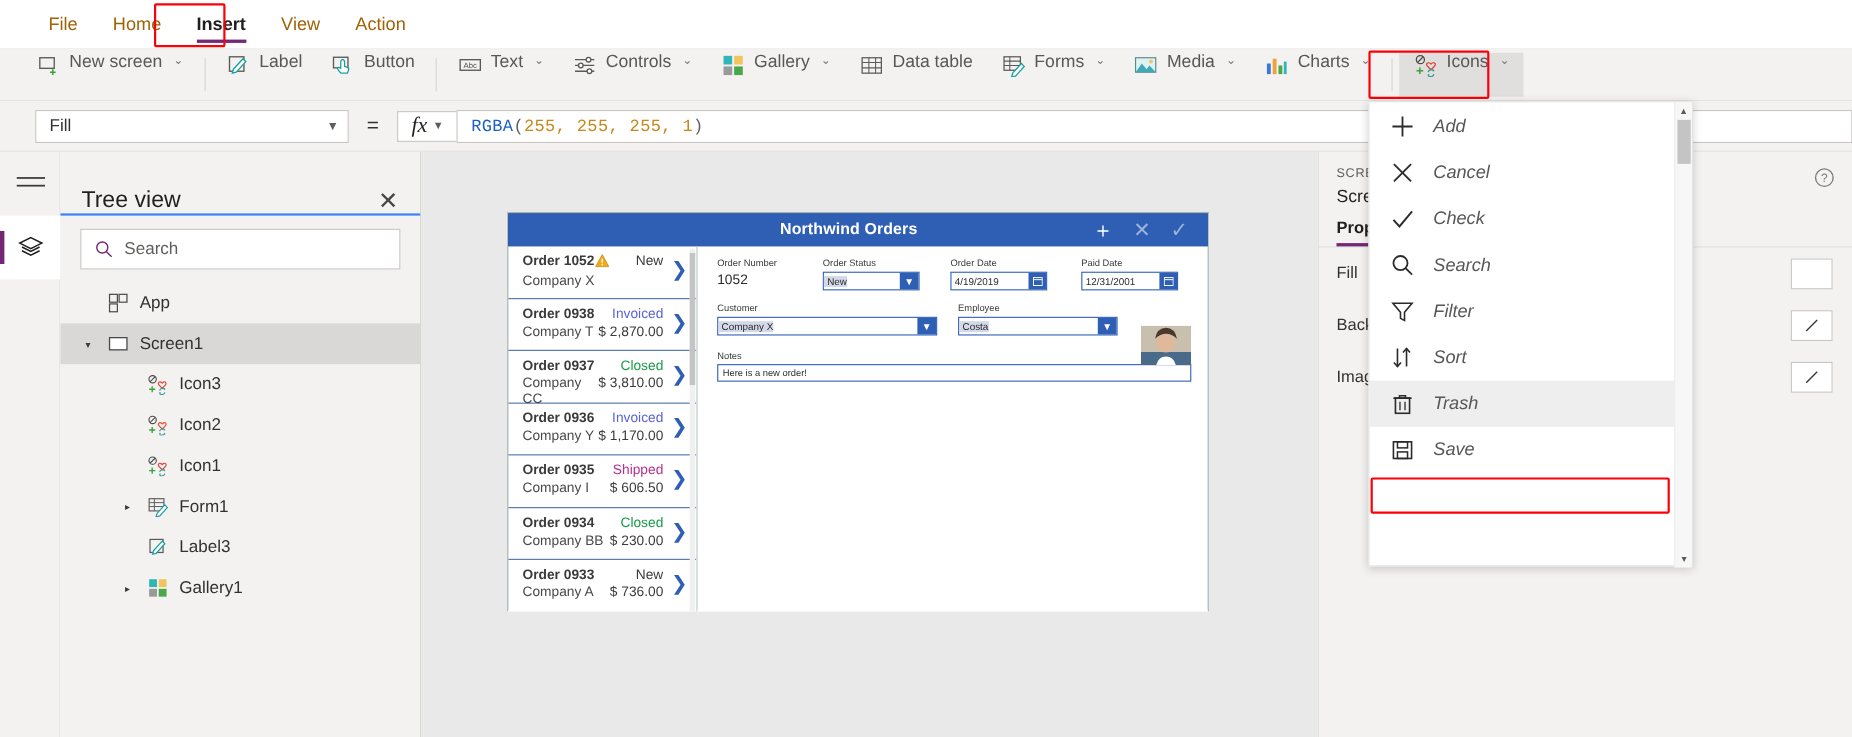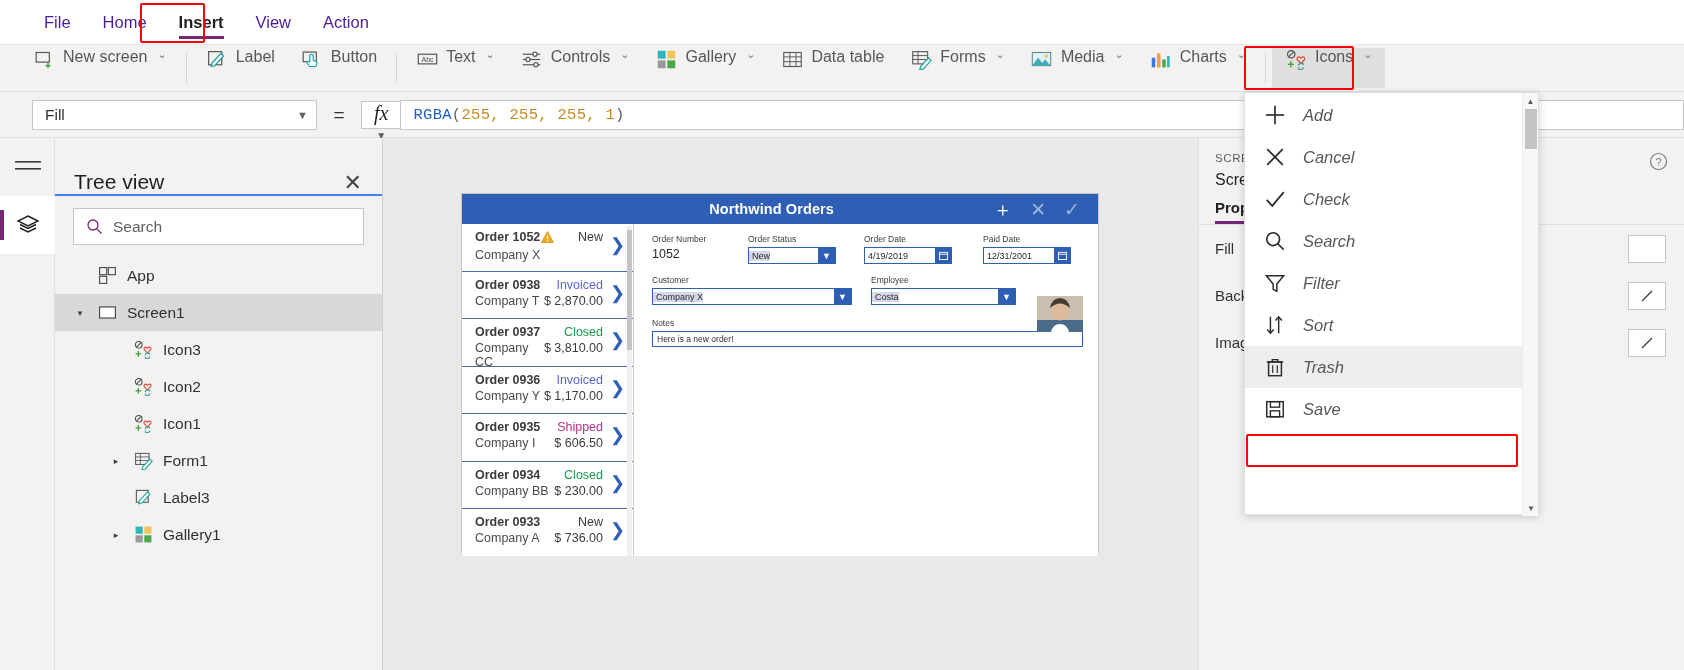--- a/index.html
+++ b/index.html
@@ -12,21 +12,21 @@
   body { position: relative; }
 
   
   .menubar {
     position: absolute; left: 0; top: 0; width: 1684px; height: 45px;
     background: #ffffff; border-bottom: 1px solid #e6e6e6;
     display: flex; align-items: center; padding-left: 28px;
   }
   .menu-item {
     position: relative;
-    font-size: 16.5px; color: #4c1d95;
+    font-size: 16.5px; color: #a16207;
     padding: 0 16px; height: 45px; line-height: 45px; cursor: pointer;
   }
   .menu-item.active { color: #201f1e; font-weight: bold; }
   .menu-item.active .underline {
     position: absolute; left: 16px; right: 16px; bottom: 6px;
     height: 3px; background: #742774;
   }
   .redbox {
     position: absolute; border: 2px solid #fb0007; border-radius: 2px;
     pointer-events: none;
@@ -57,21 +57,21 @@
   .prop-select {
     width: 285px; height: 30px; background: #ffffff;
     border: 1px solid #c8c6c4; display: flex; align-items: center;
     padding: 0 8px 0 12px; font-size: 15.5px; color: #323130; justify-content: space-between;
     cursor: pointer;
   }
   .prop-select .chev { font-size: 11px; color: #605e5c; }
   .eq { width: 44px; text-align: center; font-size: 19px; color: #323130; }
   .fxbtn {
     display: flex; align-items: center; gap: 5px; padding: 0 12px; height: 28px;
-    background: #ffffff; border: 1px solid #c8c6c4; border-right: none; cursor: pointer; flex-direction: column;
+    background: #ffffff; border: 1px solid #c8c6c4; border-right: none; cursor: pointer;
   }
   .fxbtn .fx { font-family: "Liberation Serif", serif; font-style: italic; font-size: 20px; color: #201f1e; }
   .fxbtn .chev { font-size: 10px; color: #605e5c; }
   .formula {
     flex: 1; height: 30px; background: #ffffff; border: 1px solid #c8c6c4;
     display: flex; align-items: center; padding-left: 12px;
     font-family: "Liberation Mono", monospace; font-size: 15.5px; letter-spacing: .3px;
     margin-right: 0;
   }
   .fn-blue { color: #1f5fc4; }

